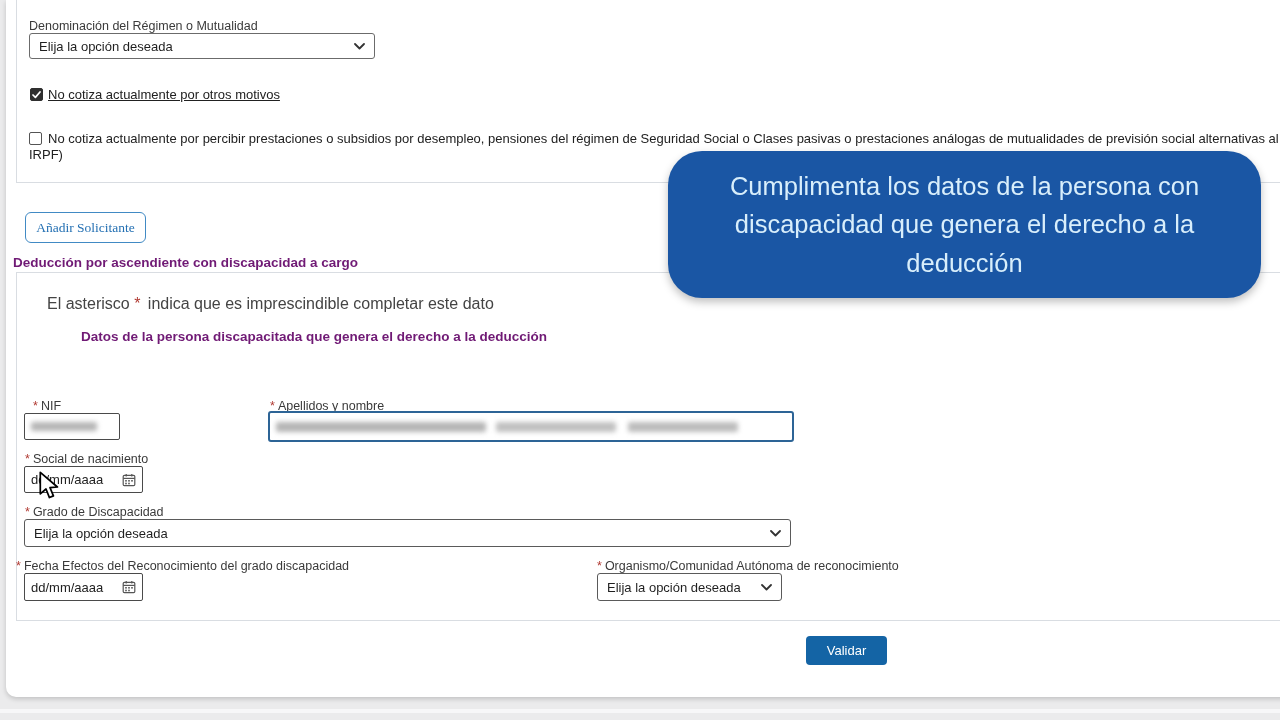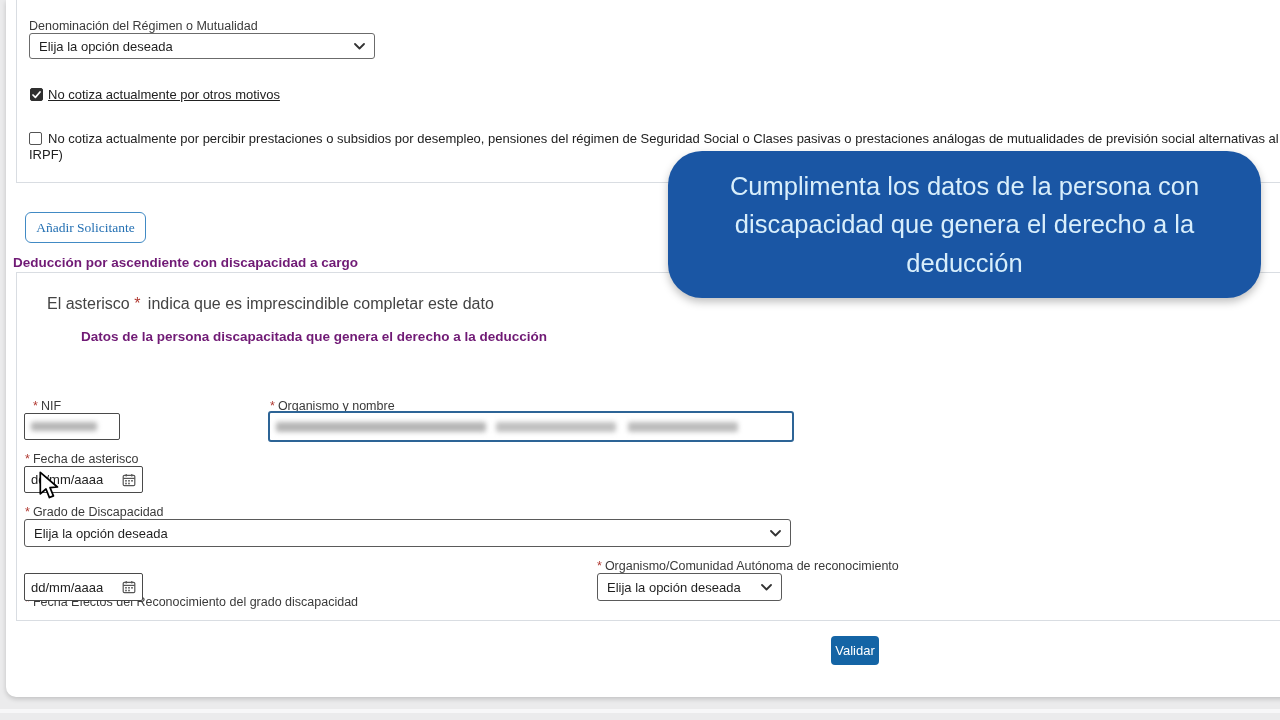--- a/index.html
+++ b/index.html
@@ -106,30 +106,30 @@
 <div class="abs bold-head" style="left:36px;top:329px;margin-left:45px;">Datos de la persona discapacitada que genera el derecho a la deducción</div>
 
 <div class="abs lbl" style="left:25px;top:399px;margin-left:8px;">
   <span class="req">*</span><span>NIF</span>
 </div>
 <div class="abs inp" style="left:24px;top:413px;width:96px;height:27px;">
   <span class="blurbar" style="width:66px;height:9px;"></span>
 </div>
 
 <div class="abs lbl" style="left:270px;top:399px;">
-  <span class="req">*</span><span>Organismo y nombre</span>
+  <span class="req">*</span><span>Apellidos y nombre</span>
 </div>
 <div class="abs inp focused" style="left:268px;top:411px;width:526px;height:31px;">
   <span class="blurbar" style="width:210px;height:10px;margin-right:10px;"></span>
   <span class="blurbar" style="width:120px;height:10px;margin-right:12px;background:#c0c0c0;"></span>
   <span class="blurbar" style="width:110px;height:10px;background:#bcbcbc;"></span>
 </div>
 
 <div class="abs lbl" style="left:25px;top:452px;">
-  <span class="req">*</span><span>Fecha de asterisco</span>
+  <span class="req">*</span><span>Social de nacimiento</span>
 </div>
 <div class="abs inp" style="left:24px;top:466px;width:119px;height:27px;">
   <span class="date-txt">dd/mm/aaaa</span>
   <span class="cal">
     <svg width="14" height="14" viewBox="0 0 14 14">
       <rect x="1.2" y="2.4" width="11.6" height="10.2" rx="1.2" fill="none" stroke="#555" stroke-width="1.2"></rect>
       <line x1="1.2" y1="5.4" x2="12.8" y2="5.4" stroke="#555" stroke-width="1.2"></line>
       <line x1="4.2" y1="1" x2="4.2" y2="3.4" stroke="#555" stroke-width="1.2"></line>
       <line x1="9.8" y1="1" x2="9.8" y2="3.4" stroke="#555" stroke-width="1.2"></line>
       <rect x="3.2" y="7" width="1.6" height="1.6" fill="#555"></rect>
@@ -152,21 +152,21 @@
 </div>
 <div class="abs sel" style="left:24px;top:519px;width:767px;height:28px;border-color:#5a5a5a;">
   <span>Elija la opción deseada</span>
   <span class="chev">
     <svg width="11" height="7" viewBox="0 0 11 7">
         <path d="M1 1 L5.5 5.5 L10 1" fill="none" stroke="#333" stroke-width="1.8" stroke-linecap="round" stroke-linejoin="round"></path>
       </svg>
   </span>
 </div>
 
-<div class="abs lbl" style="left:25px;top:559px;margin-top:36px;">
+<div class="abs lbl" style="left:16px;top:559px;">
   <span class="req">*</span><span>Fecha Efectos del Reconocimiento del grado discapacidad</span>
 </div>
 <div class="abs inp" style="left:24px;top:573px;width:119px;height:28px;">
   <span class="date-txt">dd/mm/aaaa</span>
   <span class="cal">
     <svg width="14" height="14" viewBox="0 0 14 14">
       <rect x="1.2" y="2.4" width="11.6" height="10.2" rx="1.2" fill="none" stroke="#555" stroke-width="1.2"></rect>
       <line x1="1.2" y1="5.4" x2="12.8" y2="5.4" stroke="#555" stroke-width="1.2"></line>
       <line x1="4.2" y1="1" x2="4.2" y2="3.4" stroke="#555" stroke-width="1.2"></line>
       <line x1="9.8" y1="1" x2="9.8" y2="3.4" stroke="#555" stroke-width="1.2"></line>
@@ -184,15 +184,15 @@
 </div>
 <div class="abs sel" style="left:597px;top:573px;width:185px;height:28px;border-color:#5a5a5a;">
   <span>Elija la opción deseada</span>
   <span class="chev">
     <svg width="11" height="7" viewBox="0 0 11 7">
         <path d="M1 1 L5.5 5.5 L10 1" fill="none" stroke="#333" stroke-width="1.8" stroke-linecap="round" stroke-linejoin="round"></path>
       </svg>
   </span>
 </div>
 
-<div class="abs btn-solid" style="left:806px;top:636px;width:48px;height:29px;margin-left:25px;">Validar</div>
+<div class="abs btn-solid" style="left:806px;top:636px;width:81px;height:29px;">Validar</div>
 
 <div class="abs callout">Cumplimenta los datos de la persona con discapacidad que genera el derecho a la deducción</div>
 
 </body></html>

